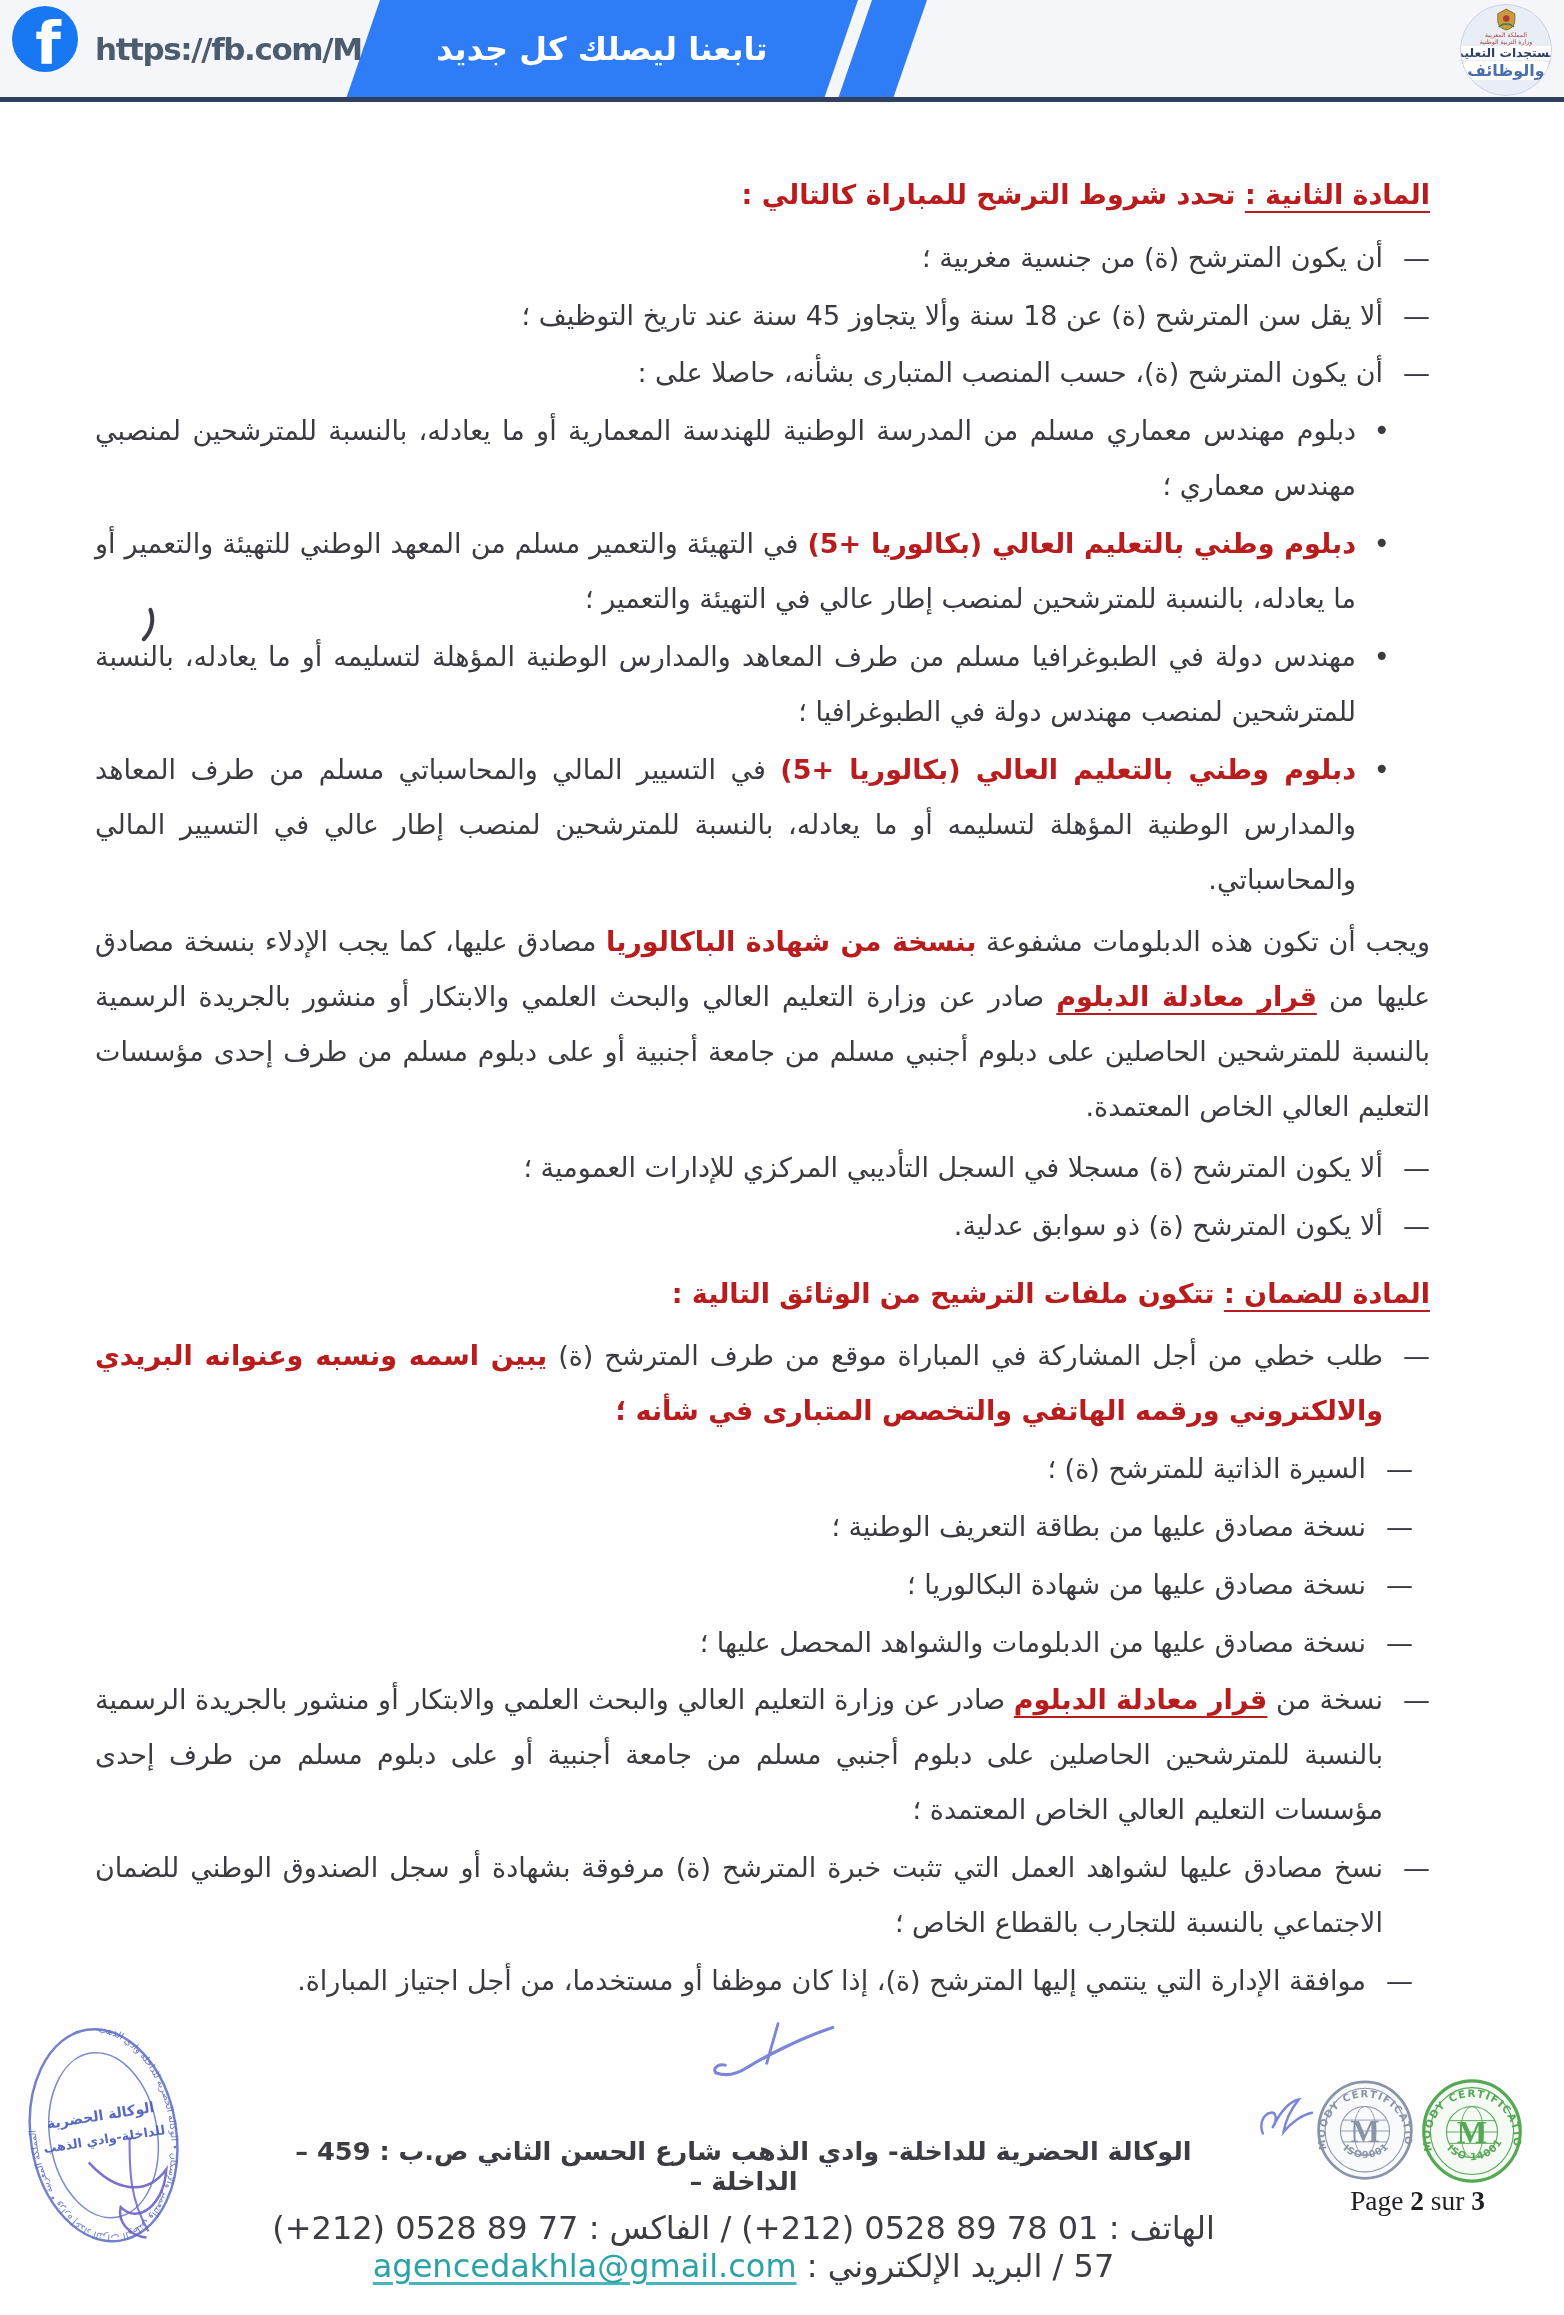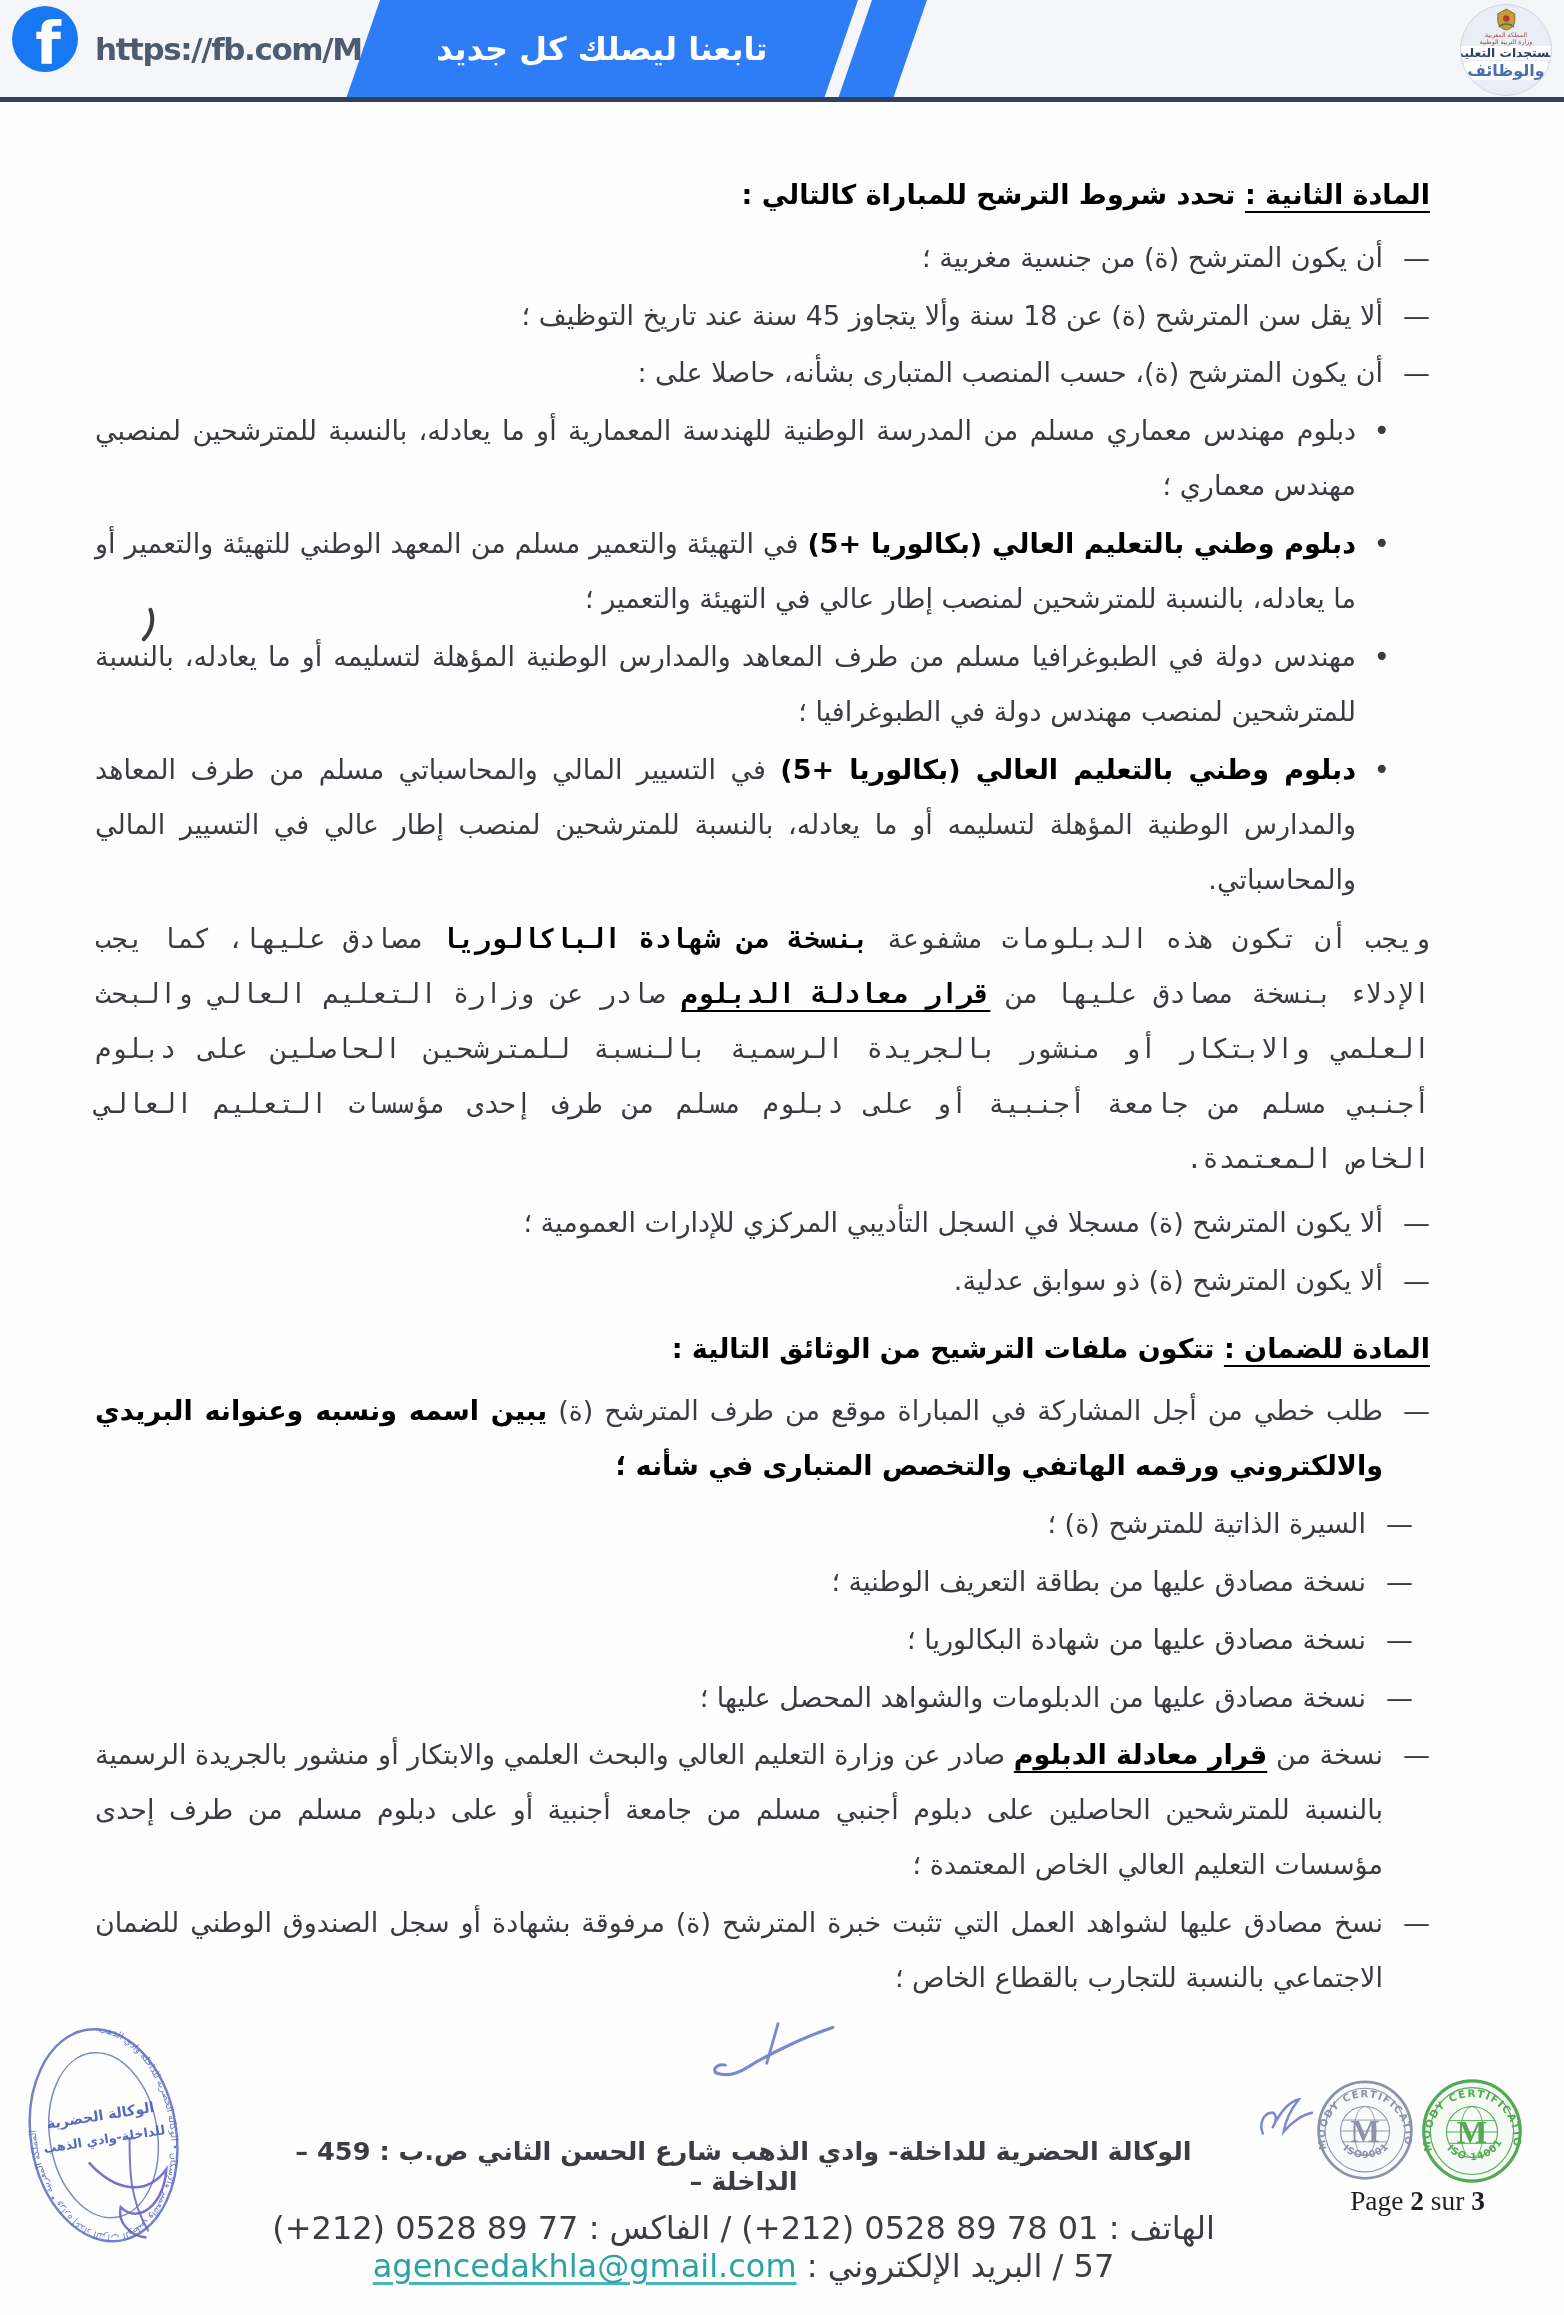--- a/index.html
+++ b/index.html
@@ -31,28 +31,28 @@
        font-weight:bold;white-space:nowrap;}
   .logo .pill.l1{font-size:12.3px;color:#2e3f66;}
   .logo .pill.l2{font-size:16px;color:#4a6fae;}
 
   
   .body-area{position:absolute;top:103px;left:0;width:1564px;height:1913px;
        padding:51px 134px 0 95px;box-sizing:border-box;direction:rtl;
        font-size:27px;color:#3a3a40;overflow:hidden;}
   .blk{line-height:55px;margin-bottom:2.8px;}
   .blk.heading{font-weight:bold;color:#2d2d33;margin:13.2px 0 7.6px 0;}
-  .blk.para{text-align:justify;margin:7.6px 0 5.7px 0;font-family:Liberation Mono, monospace;}
+  .blk.para{text-align:justify;margin:7.6px 0 5.7px 0;}
   .blk.dash,.blk.dash2,.blk.bullet{display:flex;}
   .blk .marker{flex:0 0 47px;color:#3a3a40;}
   .blk.dash2{margin-right:17px;}
   .blk.bullet{margin-right:40px;}
   .blk.bullet .marker{flex:0 0 34px;font-size:28px;}
   .blk .txt{flex:1;text-align:justify;}
-  .seg.b{font-weight:bold;color:#000000;}
+  .seg.b{font-weight:bold;color:#b91c1c;}
   .seg.u{text-decoration:underline;text-decoration-thickness:1.9px;text-underline-offset:6.6px;}
   .seg.num{unicode-bidi:isolate;}
   .pen-mark{position:absolute;left:138px;top:606px;pointer-events:none;}
 
   
   .ftr{position:absolute;top:2016px;left:0;width:1564px;height:300px;}
   .ftr-center{position:absolute;left:256px;top:83px;width:975px;direction:rtl;
        text-align:center;color:#3c3c42;margin-top:37px;}
   .ftr-line1{font-size:25.6px;font-weight:bold;margin-bottom:13.2px;}
   .ftr-line2{font-size:32px;}

